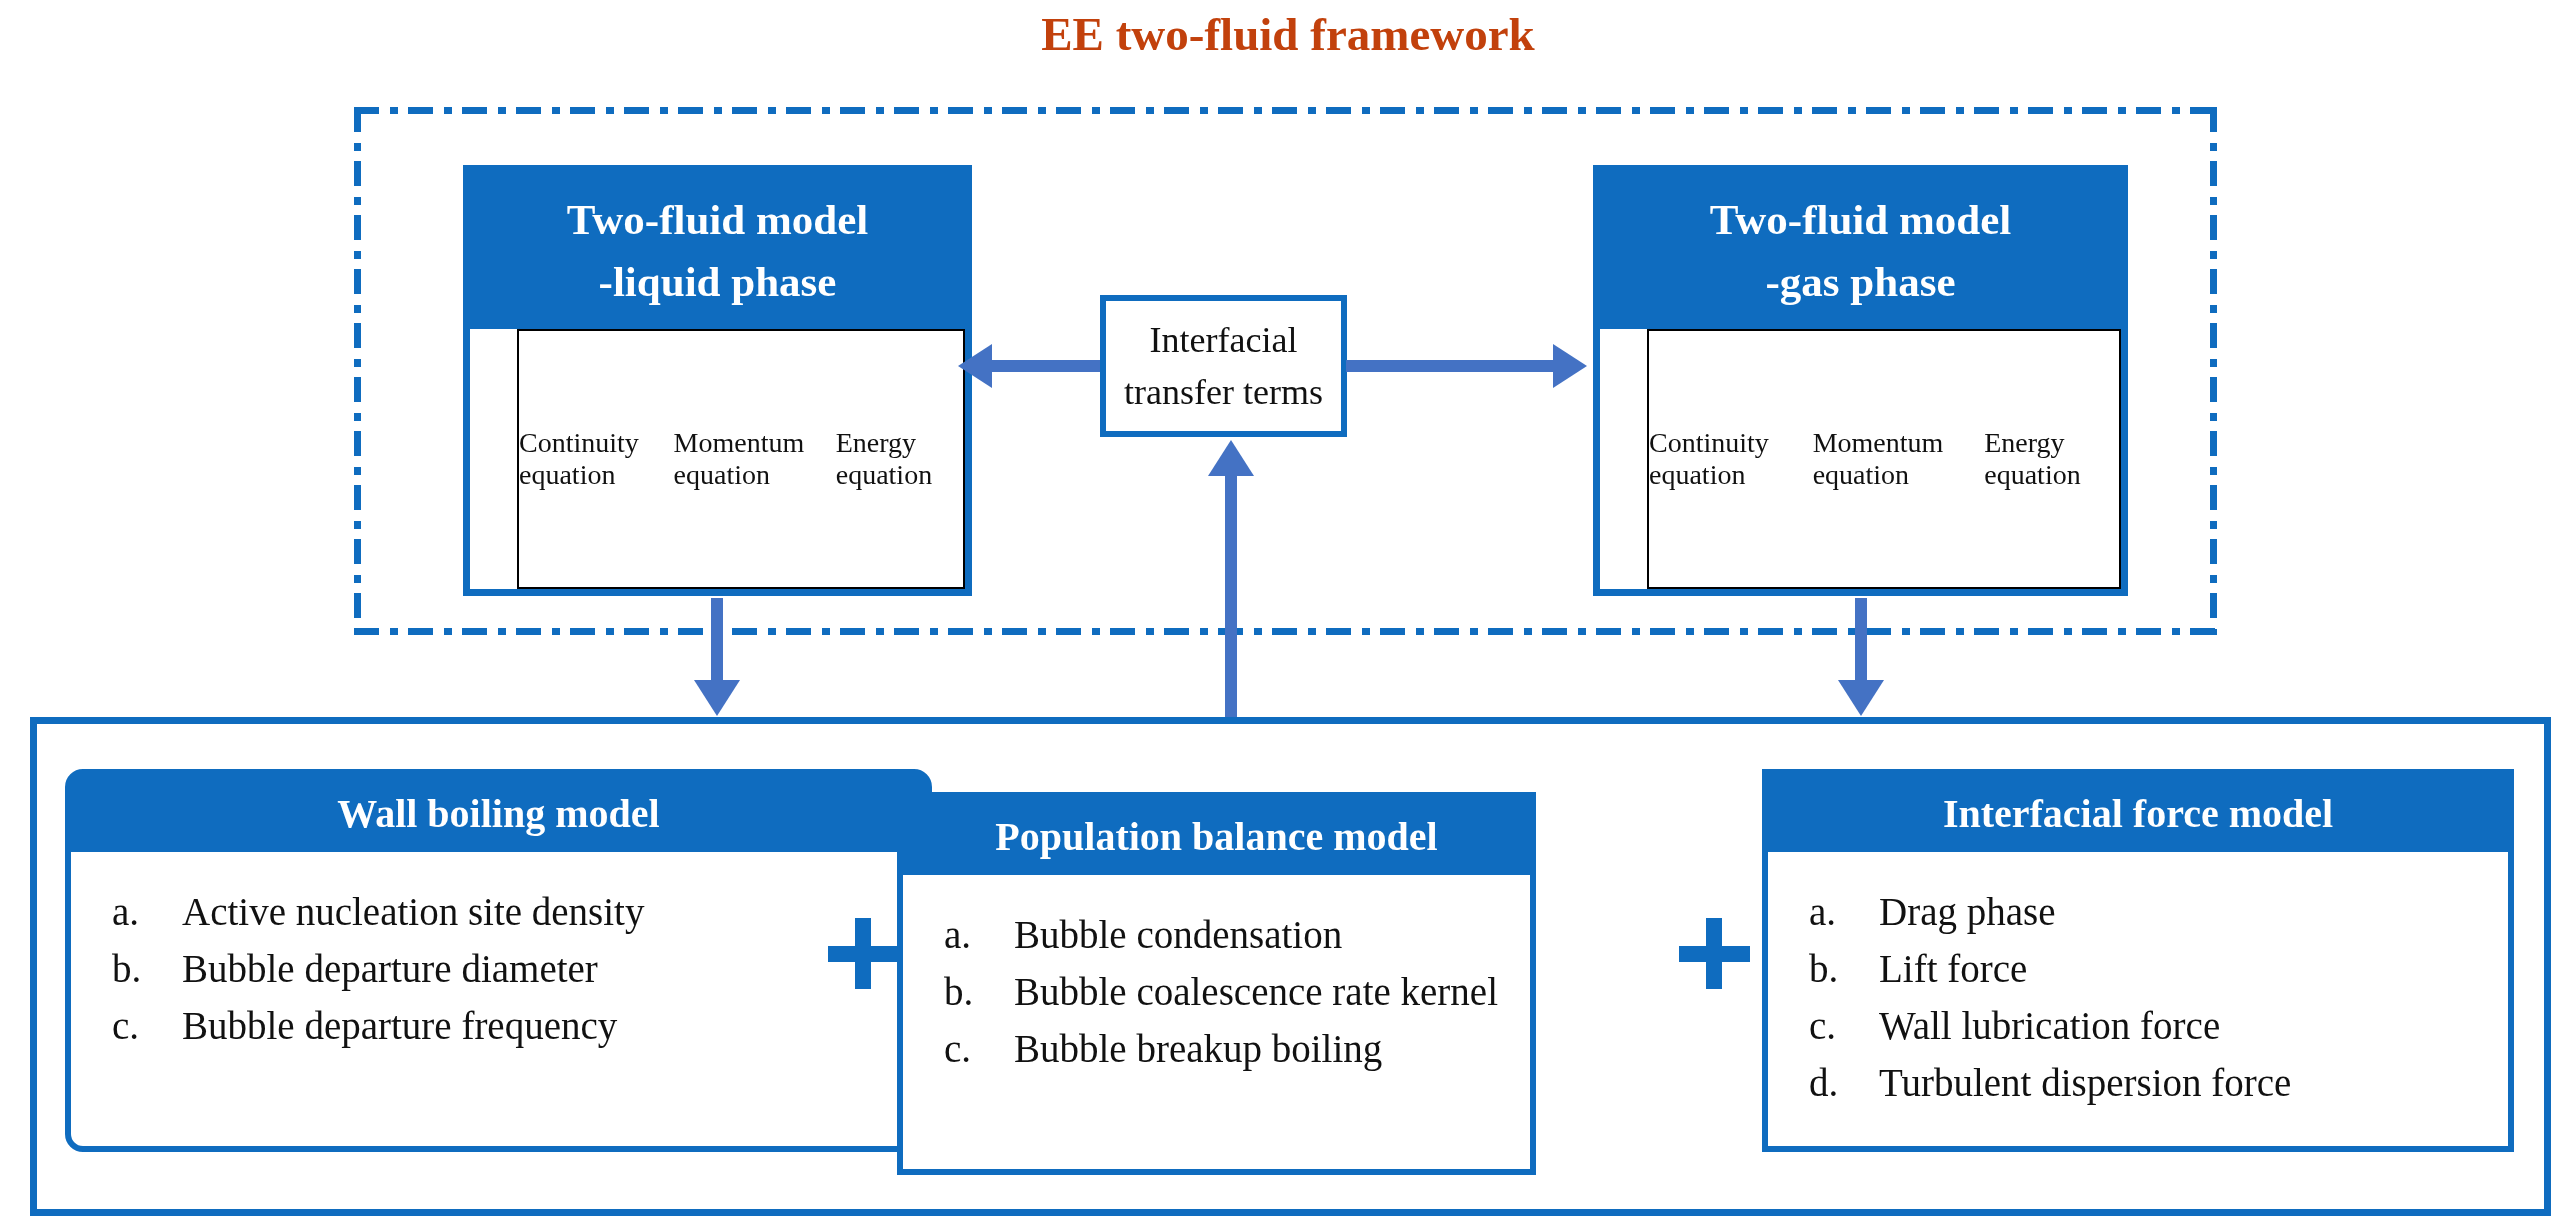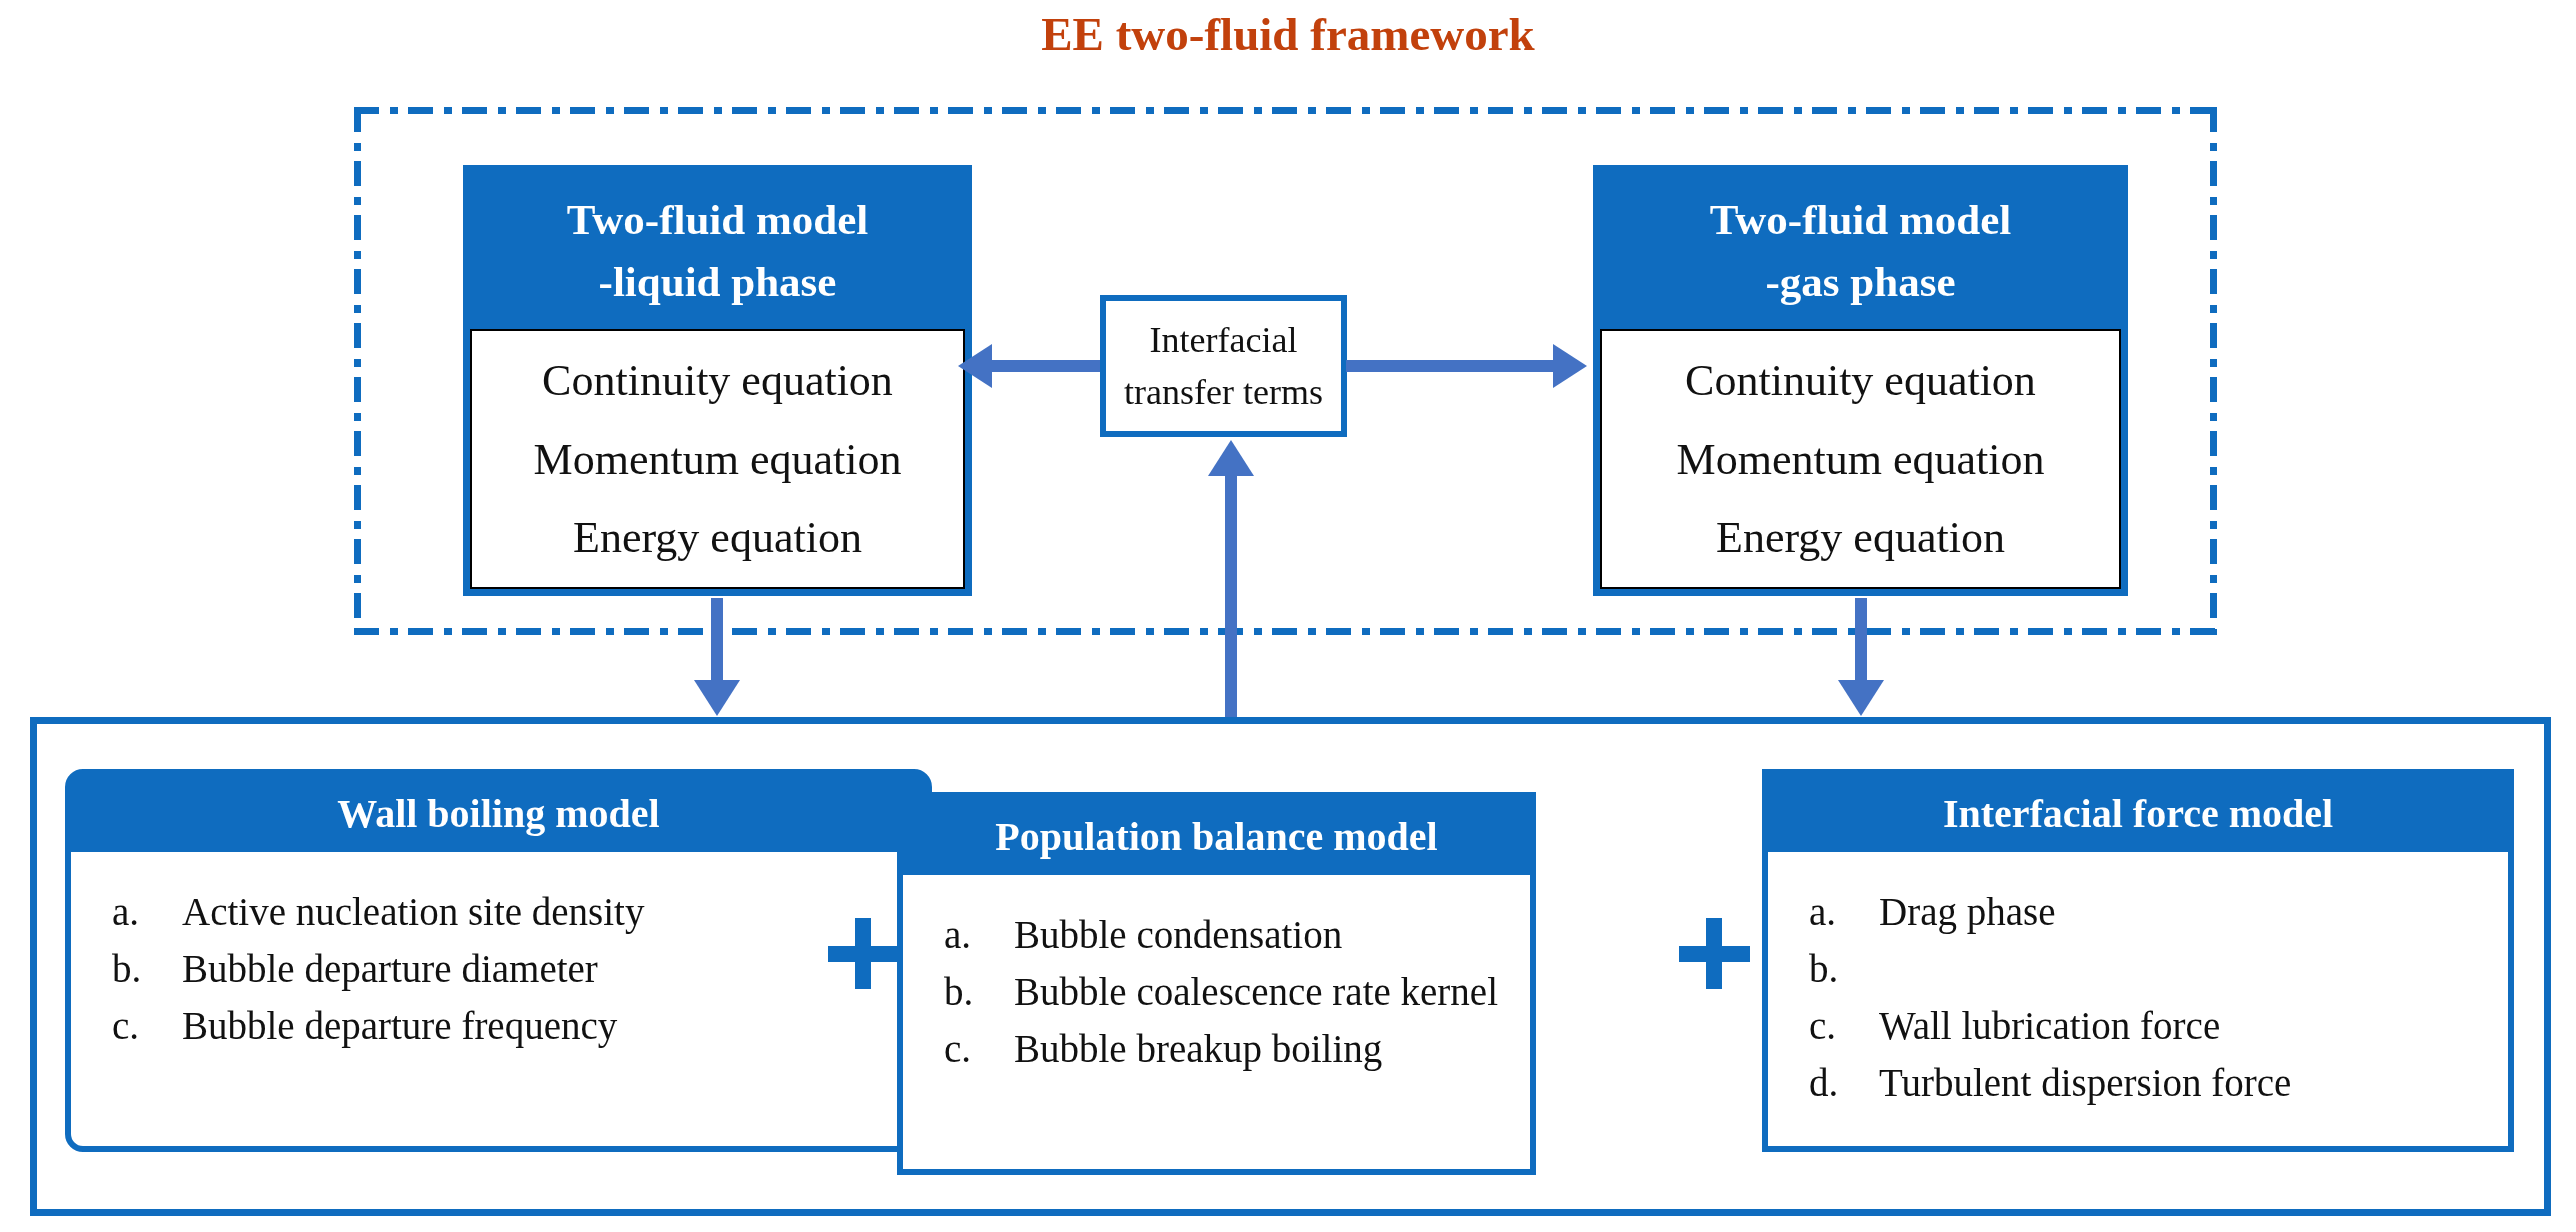--- a/index.html
+++ b/index.html
@@ -30,23 +30,24 @@
   }
   .phase-head{
     background:#0F6CBF;color:#fff;
     height:157px;flex:0 0 auto;
     display:flex;flex-direction:column;justify-content:center;align-items:center;
     font-weight:bold;font-size:43px;line-height:62px;
   }
   .phase-body{
     flex:1 1 auto;
     border:2.2px solid #000;
-    display:flex;flex-direction:column;justify-content:space-around;align-items:center;
-    font-size:44px;
+    display:flex;justify-content:space-around;align-items:center;
+    font-size:28px;
     padding:10.4px 0;
+    margin-left:47px;
   }
   
   #interfacial-box{
     left:1100px;top:295px;width:247px;height:142px;
     border:6.7px solid #0F6CBF;background:#fff;box-sizing:border-box;
     display:flex;flex-direction:column;justify-content:center;align-items:center;
     font-size:36px;line-height:52px;
   }
   
   .shaft{background:#4472C4;}
@@ -182,20 +183,21 @@
 
   <div class="abs sub-box" style="left:1762px;top:769px;width:752px;height:383px;">
     <div class="sub-head">Interfacial force model</div>
     <div class="sub-body">
       <div class="li">
         <span class="lbl">a.</span>
         <span class="txt">Drag phase</span>
       </div>
       <div class="li">
         <span class="lbl">b.</span>
+        <span class="txt">Lift force</span>
       </div>
       <div class="li">
         <span class="lbl">c.</span>
         <span class="txt">Wall lubrication force</span>
       </div>
       <div class="li">
         <span class="lbl">d.</span>
         <span class="txt">Turbulent dispersion force</span>
       </div>
     </div>

